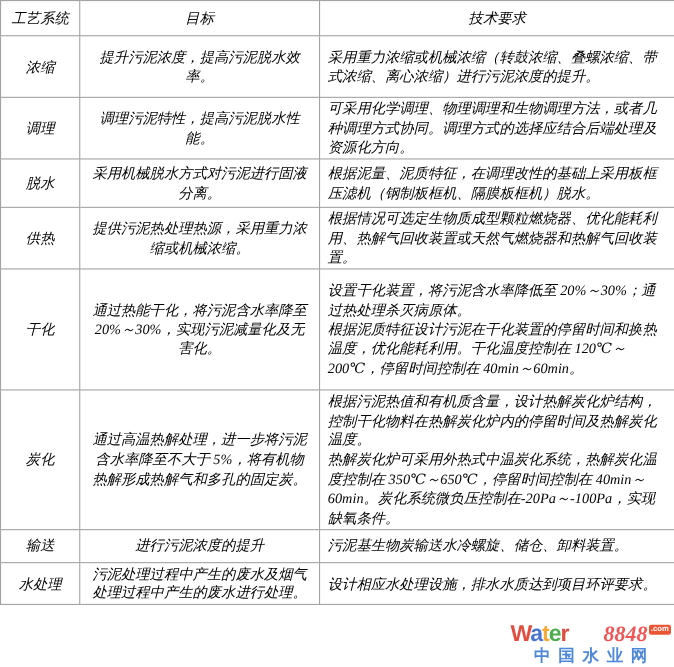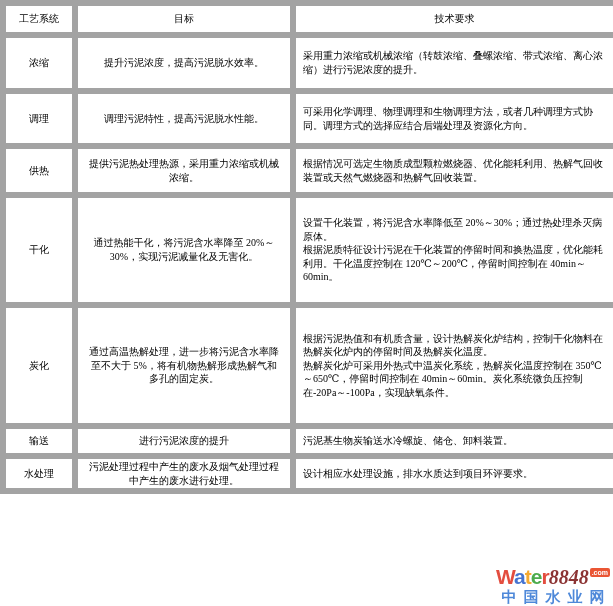--- a/index.html
+++ b/index.html
@@ -11,27 +11,28 @@
     font-family: "Liberation Serif", "DejaVu Serif", serif;
     color: #000;
     overflow: hidden;
   }
   table.doc {
     border-collapse: collapse;
     width: 613px;
     table-layout: fixed;
   }
   .doc th, .doc td {
-    border: 6px solid #a3a3a3;
-    font-size: 10px;
+    border: 1px solid #a3a3a3;
+    font-size: 13px;
     font-weight: normal;
     line-height: 1.36;
     vertical-align: middle;
     padding: 1px 6px;
     overflow: hidden;
+    font-style: italic;
   }
   .doc th { text-align: center; }
   td.c1 { text-align: center; padding: 1px 16px; }
   td.c2 { text-align: center; padding: 1px 9px; }
   td.c3 { text-align: left; padding: 1px 7px; white-space: pre-wrap; margin-top: 44px; }
 
   .watermark {
     position: absolute;
     right: 3px; bottom: 2px;
     z-index: 3;
@@ -93,20 +94,25 @@
   <tr style="height:56px">
     <td class="c1">浓缩</td>
     <td class="c2">提升污泥浓度，提高污泥脱水效率。</td>
     <td class="c3">采用重力浓缩或机械浓缩（转鼓浓缩、叠螺浓缩、带式浓缩、离心浓缩）进行污泥浓度的提升。</td>
   </tr>
   <tr style="height:55px">
     <td class="c1">调理</td>
     <td class="c2">调理污泥特性，提高污泥脱水性能。</td>
     <td class="c3">可采用化学调理、物理调理和生物调理方法，或者几种调理方式协同。调理方式的选择应结合后端处理及资源化方向。</td>
   </tr>
+  <tr style="height:44px">
+    <td class="c1">脱水</td>
+    <td class="c2">采用机械脱水方式对污泥进行固液分离。</td>
+    <td class="c3">根据泥量、泥质特征，在调理改性的基础上采用板框压滤机（钢制板框机、隔膜板框机）脱水。</td>
+  </tr>
   <tr style="height:49px">
     <td class="c1">供热</td>
     <td class="c2">提供污泥热处理热源，采用重力浓缩或机械浓缩。</td>
     <td class="c3">根据情况可选定生物质成型颗粒燃烧器、优化能耗利用、热解气回收装置或天然气燃烧器和热解气回收装置。</td>
   </tr>
   <tr style="height:110px">
     <td class="c1">干化</td>
     <td class="c2">通过热能干化，将污泥含水率降至 20%～30%，实现污泥减量化及无害化。</td>
     <td class="c3">设置干化装置，将污泥含水率降低至 20%～30%；通过热处理杀灭病原体。
 根据泥质特征设计污泥在干化装置的停留时间和换热温度，优化能耗利用。干化温度控制在 120℃～200℃，停留时间控制在 40min～60min。</td>
@@ -124,15 +130,15 @@
   </tr>
   <tr style="height:34px">
     <td class="c1">水处理</td>
     <td class="c2">污泥处理过程中产生的废水及烟气处理过程中产生的废水进行处理。</td>
     <td class="c3">设计相应水处理设施，排水水质达到项目环评要求。</td>
   </tr>
 </tbody>
   </table>
 
 <div class="watermark">
-  <div class="brand"><span style="color: rgb(224, 58, 43);">W</span><span style="color: rgb(51, 102, 204);">a</span><span style="color: rgb(245, 161, 28);">t</span><span style="color: rgb(58, 163, 58);">e</span><span style="color: rgb(224, 58, 43);">r</span><span class="num" style="color: #7f1d1d;">8848</span><span class="tld" style="background-color: rgb(232, 67, 31);">.com</span></div>
+  <div class="brand"><span style="color: rgb(224, 58, 43);">W</span><span style="color: rgb(51, 102, 204);">a</span><span style="color: rgb(245, 161, 28);">t</span><span style="color: rgb(58, 163, 58);">e</span><span style="color: rgb(224, 58, 43);">r</span><span class="num" style="color: #ef4444; margin-left: 32px;">8848</span><span class="tld" style="background-color: rgb(232, 67, 31);">.com</span></div>
   <div class="cnname" style="color: rgb(59, 124, 213);">中国水业网</div>
 </div>
 
 </body></html>

